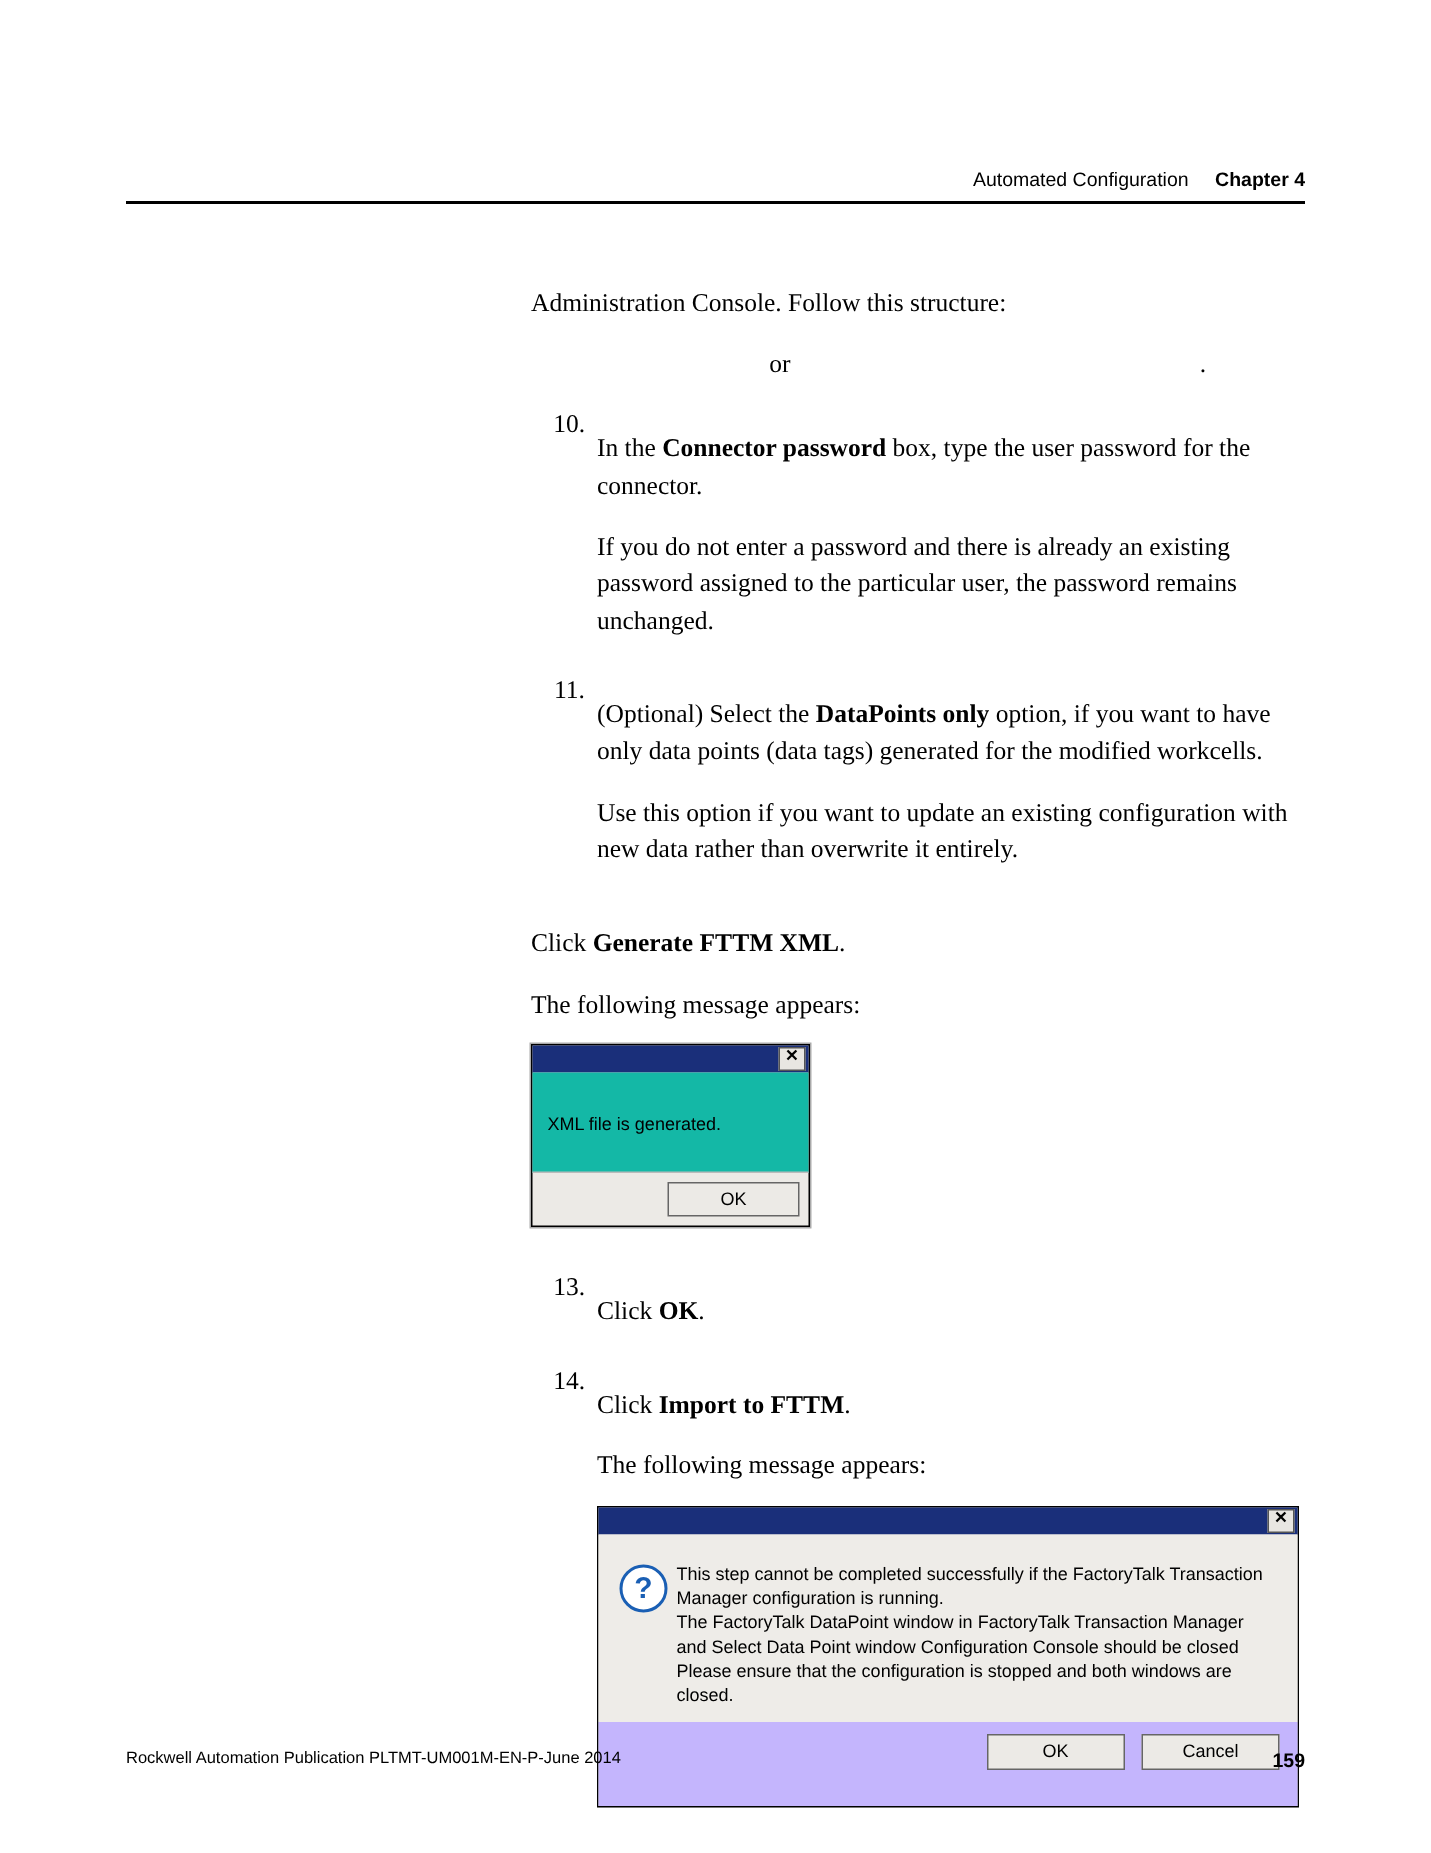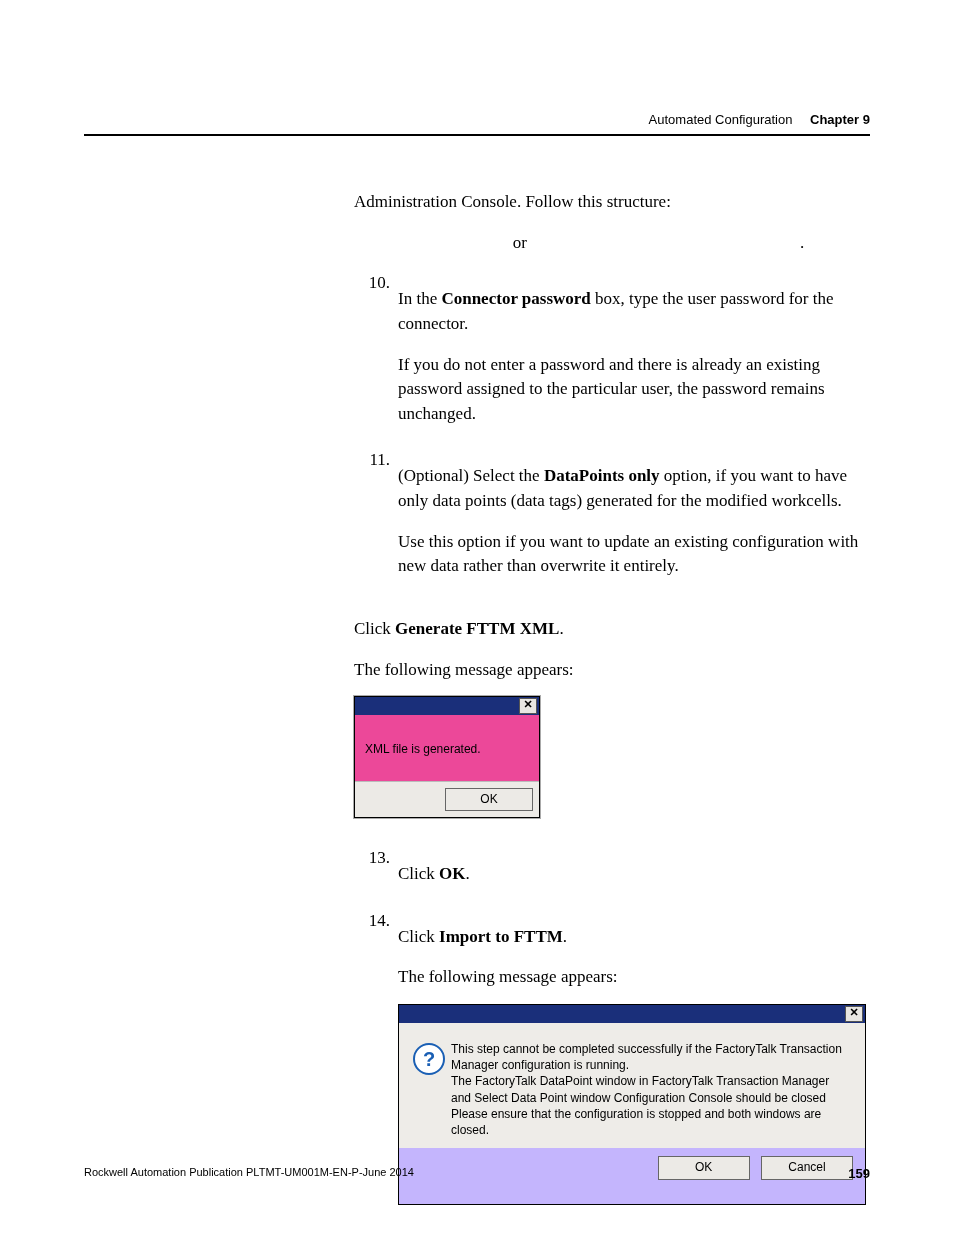--- a/index.html
+++ b/index.html
@@ -79,21 +79,21 @@
     background: #e8e6e2;
     border: 1px solid #555;
     font-family: Arial, sans-serif;
     font-size: 11px;
     line-height: 11px;
     text-align: center;
     font-weight: 700;
     cursor: pointer;
   }
   .dlg-body-small {
-    background: #ec4899;
+    background: #14b8a6;
     padding: 26px 10px 22px 10px;
     border-bottom: 1px solid #bbb;
   }
   .dlg-btnbar {
     padding: 6px;
     text-align: right;
   }
   .win-btn {
     display: inline-block;
     min-width: 70px;
@@ -159,21 +159,21 @@
   .footer .pg { font-weight: 700; font-size: 13px; text-align: right; }
   .orline { text-align: center; margin: 0 0 16px 0; }
 </style>
 </head>
 <body>
 
 <div class="page">
 
   <div class="running-head">
     <span class="rh-title">Automated Configuration</span>
-    <span class="rh-chap">Chapter 9</span>
+    <span class="rh-chap">Chapter 4</span>
   </div>
   <div class="hr"></div>
 
   <div class="content">
 
     <p class="para">Administration Console. Follow this structure:</p>
     <p class="orline">
       <span style="display:inline-block;width:200px;text-align:center;">or</span>
       <span style="display:inline-block;width:180px;text-align:right;">.</span>
     </p>

